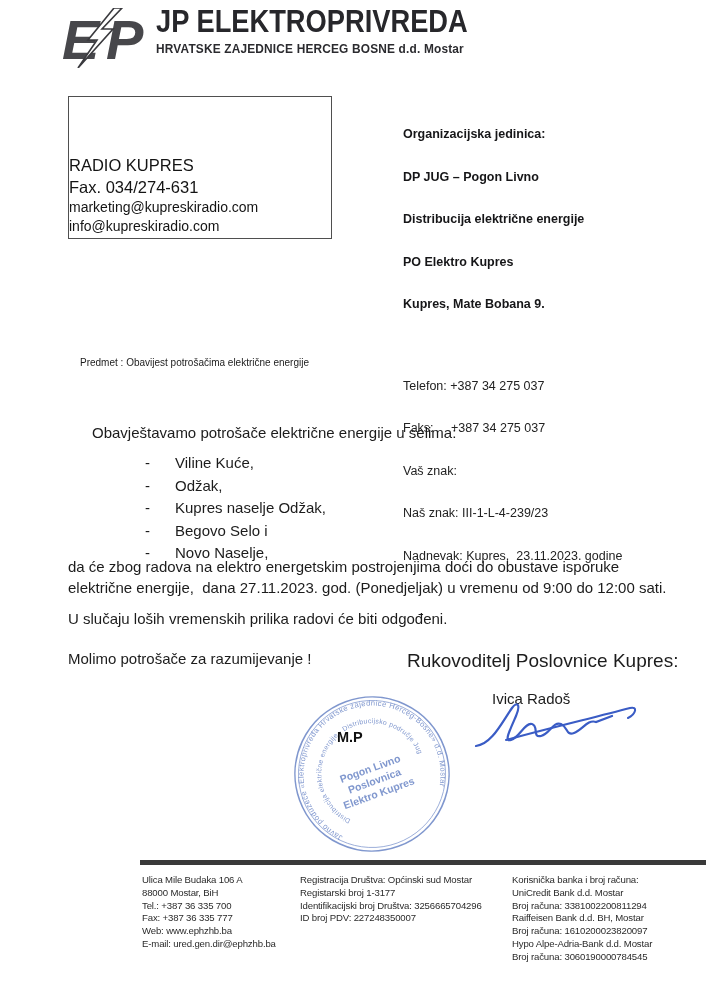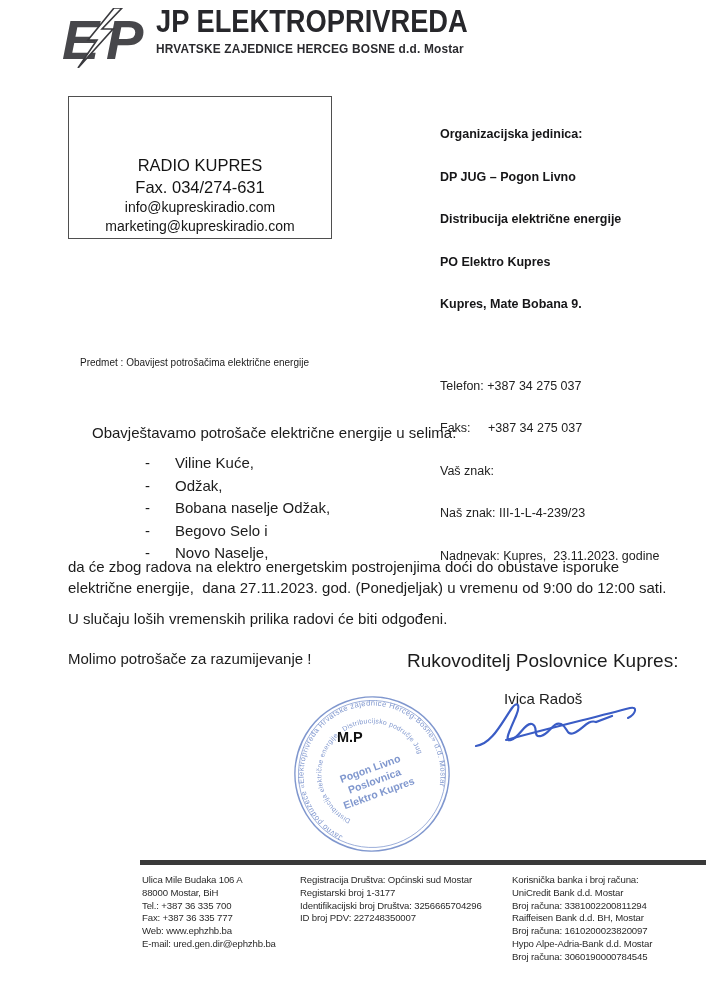--- a/index.html
+++ b/index.html
@@ -10,40 +10,40 @@
     font-family:"Liberation Sans", sans-serif; color:#1c1c1c;
   }
   
   .logo { position:absolute; left:62px; top:8px; }
   .brand { position:absolute; left:156px; top:4px; transform:scaleX(.88); transform-origin:left top; white-space:nowrap; }
   .brand-title { font-size:31px; font-weight:bold; color:#27272b; letter-spacing:0px; }
   .brand-sub { font-size:13.5px; font-weight:bold; color:#2b2b2f; margin-top:1px; letter-spacing:.2px; }
   
   .recipient-box {
     position:absolute; left:68px; top:96px; width:264px; height:143px;
-    border:1.5px solid #4f4f4f; text-align:center; padding-top:57px;
+    border:1.5px solid #4f4f4f; text-align:left; padding-top:57px;
   }
   .recipient-name, .recipient-fax { font-size:16.5px; line-height:22px; color:#141414; }
   .recipient-email { font-size:14px; line-height:18.5px; color:#141414; }
   
-  .org { position:absolute; left:403px; top:99px; font-size:12.5px; white-space:pre;margin-left:37px; }
+  .org { position:absolute; left:403px; top:99px; font-size:12.5px; white-space:pre; }
   .org .b { font-weight:bold; line-height:14.5px; color:#161618; }
   .org .p { font-weight:normal; line-height:14.6px; color:#222; }
   .org .gap { height:11px; }
   
   .subject { position:absolute; left:80px; top:357px; font-size:10px; }
   .intro { position:absolute; left:68px; top:424px; font-size:15px;margin-left:24px; }
   .bullets { position:absolute; left:145px; top:452px; font-size:15px; }
   .bullet-row { display:flex; line-height:22.5px; }
   .bullet-dash { width:30px; }
   .para1 { position:absolute; left:68px; top:556px; width:604px; font-size:15px; line-height:21px; white-space:pre-wrap; }
   .para2 { position:absolute; left:68px; top:610px; font-size:15px; }
   .closing-left { position:absolute; left:68px; top:650px; font-size:15px; }
   .closing-right { position:absolute; left:407px; top:650px; font-size:19px; }
-  .signer { position:absolute; left:492px; top:690px; font-size:15px;margin-left:12px; }
+  .signer { position:absolute; left:492px; top:690px; font-size:15px; }
   .signature-svg { position:absolute; left:462px; top:692px; }
   
   .stamp-svg { position:absolute; left:286px; top:688px; transform:rotate(-20deg); opacity:.85; }
   .mp-label { position:absolute; left:337px; top:729px; font-size:14.5px; font-weight:600; color:#101010; z-index:4; }
   
   .footer-bar { position:absolute; left:140px; top:860px; width:566px; height:5px; background:#3a3a3a; }
   .fcol { position:absolute; top:874px; font-size:9.6px; line-height:12.8px; color:#2b2b2b; letter-spacing:-0.15px; white-space:nowrap; }
   .fcol1 { left:142px; }
   .fcol2 { left:300px; }
   .fcol3 { left:512px; }
@@ -61,22 +61,22 @@
     </svg>
   </div>
   <div class="brand">
     <div class="brand-title">JP ELEKTROPRIVREDA</div>
     <div class="brand-sub">HRVATSKE ZAJEDNICE HERCEG BOSNE d.d. Mostar</div>
   </div>
 
   <div class="recipient-box">
     <div class="recipient-name">RADIO KUPRES</div>
     <div class="recipient-fax">Fax. 034/274-631</div>
+    <div class="recipient-email">marketing@kupreskiradio.com</div>
     <div class="recipient-email">info@kupreskiradio.com</div>
-    <div class="recipient-email">marketing@kupreskiradio.com</div>
   </div>
 
   <div class="org">
     <div class="b">Organizacijska jedinica:</div>
     <div class="b">DP JUG – Pogon Livno</div>
     <div class="b">Distribucija električne energije</div>
     <div class="b">PO Elektro Kupres</div>
     <div class="b">Kupres, Mate Bobana 9.</div>
     <div class="gap"></div>
     <div class="p">Telefon: +387 34 275 037</div>
@@ -93,21 +93,21 @@
     <div class="bullet-row">
       <span class="bullet-dash">-</span>
       <span>Viline Kuće,</span>
     </div>
     <div class="bullet-row">
       <span class="bullet-dash">-</span>
       <span>Odžak,</span>
     </div>
     <div class="bullet-row">
       <span class="bullet-dash">-</span>
-      <span>Bobana naselje Odžak,</span>
+      <span>Kupres naselje Odžak,</span>
     </div>
     <div class="bullet-row">
       <span class="bullet-dash">-</span>
       <span>Begovo Selo i</span>
     </div>
     <div class="bullet-row">
       <span class="bullet-dash">-</span>
       <span>Novo Naselje,</span>
     </div>
   </div>

